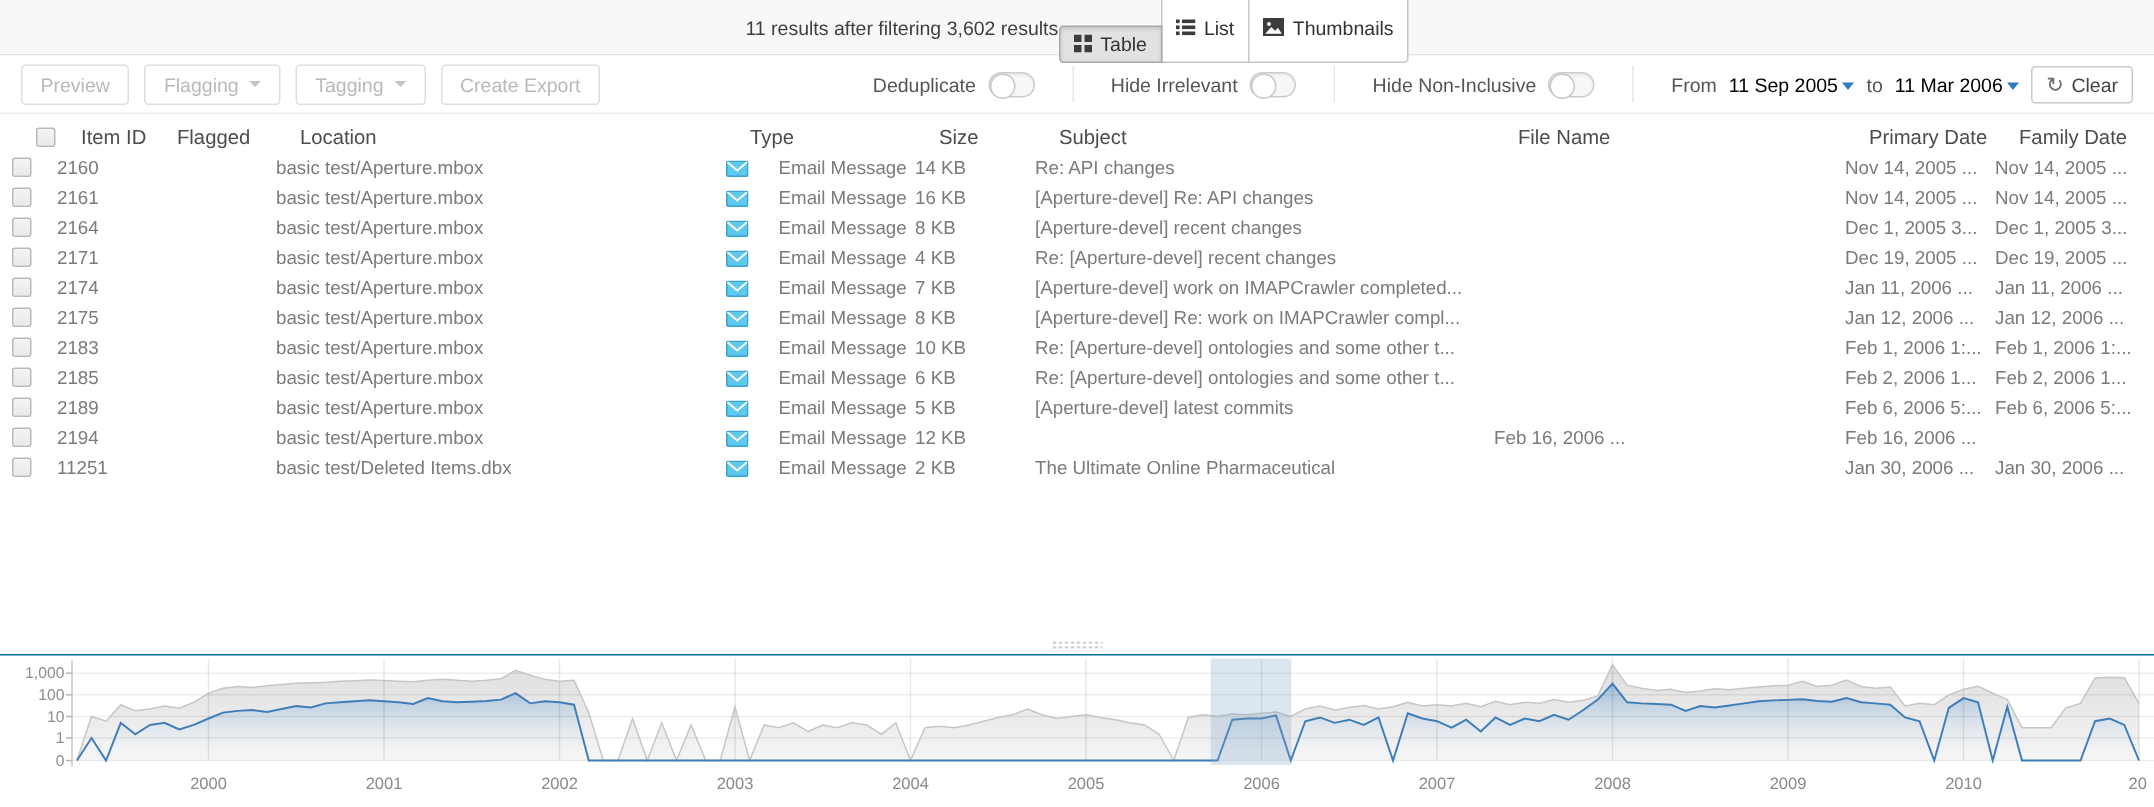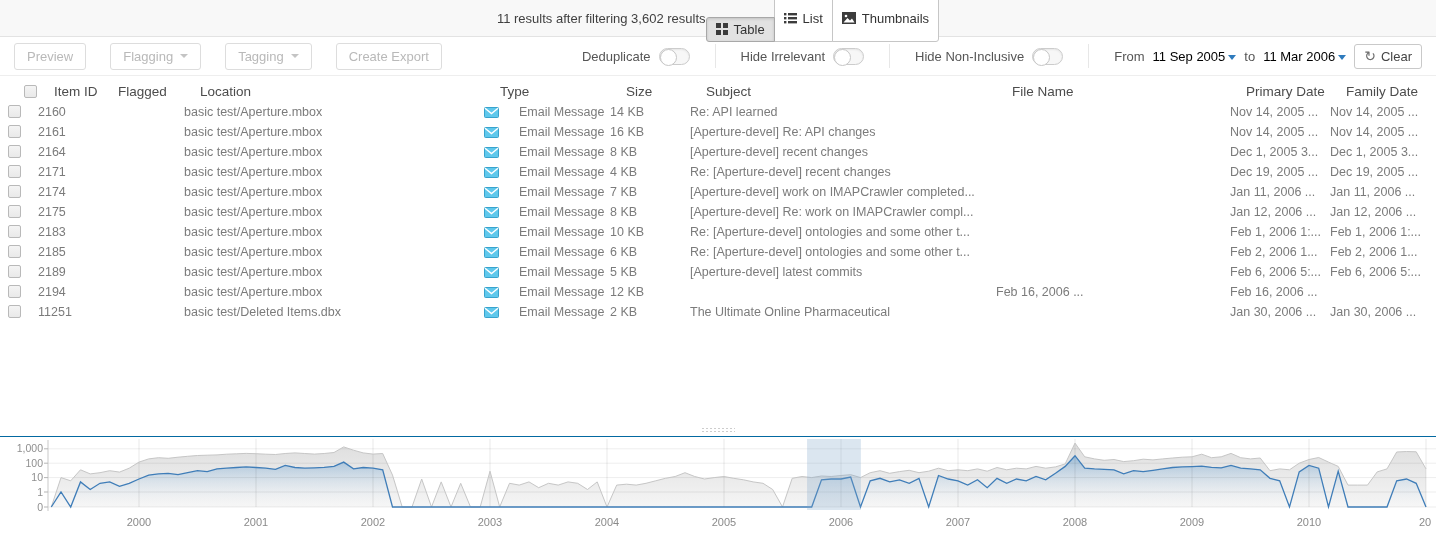--- a/index.html
+++ b/index.html
@@ -21,21 +21,21 @@
   }
   .vbtn:first-child { border-radius:3px 0 0 3px; margin-left:0;margin-top:22px; }
   .vbtn:last-child { border-radius:0 3px 3px 0; }
   .vbtn.active { background:#e2e2e2; border-color:#a8a8a8; box-shadow:inset 0 1px 3px rgba(0,0,0,.15); position:relative; z-index:1; }
   .vbtn svg { display:block; }
   
   .toolbar {
     height:39px; background:#fff; border-bottom:1px solid #eee;
     display:flex; align-items:center; justify-content:space-between; padding:0 14px;
   }
-  .tb-left { display:flex; gap:24px; }
+  .tb-left { display:flex; gap:10px; }
   .btn-disabled {
     display:flex; align-items:center; gap:7px; padding:5px 12px; font-size:13px;
     color:#b9b9b9; border:1px solid #ddd; border-radius:3px; background:#fff;
   }
   .caret-gray { width:0; height:0; border-left:4px solid transparent; border-right:4px solid transparent; border-top:4px solid #c4c4c4; }
   .caret-blue { width:0; height:0; border-left:4px solid transparent; border-right:4px solid transparent; border-top:5px solid #2e7bbd; display:inline-block; margin-left:3px; vertical-align:middle; }
   .tb-right { display:flex; align-items:center; gap:25px; font-size:13px; color:#555; }
   .filter-group { display:flex; align-items:center; gap:8px; }
   .sep { width:1px; height:24px; background:#e7e7e7; }
   .toggle {
@@ -178,21 +178,21 @@
       <div class="cell"></div>
       <div class="cell">basic test/Aperture.mbox</div>
       <div class="cell type-cell">
         <svg width="15" height="11" viewBox="0 0 15 11">
           <rect x="0.5" y="0.5" width="14" height="10" rx="1" fill="#5fc8ec" stroke="#38a3cd"></rect>
           <path d="M1,1.2 L7.5,6.6 L14,1.2" fill="none" stroke="#ffffff" stroke-width="1.3"></path>
         </svg>
         <span>Email Message</span>
       </div>
       <div class="cell">14 KB</div>
-      <div class="cell">Re: API learned</div>
+      <div class="cell">Re: API changes</div>
       <div class="cell"></div>
       <div class="cell">Nov 14, 2005 ...</div>
       <div class="cell">Nov 14, 2005 ...</div>
     </div>
     <div class="trow grid-cols">
       <div class="cell"><span class="checkbox"></span></div>
       <div class="cell">2161</div>
       <div class="cell"></div>
       <div class="cell">basic test/Aperture.mbox</div>
       <div class="cell type-cell">

